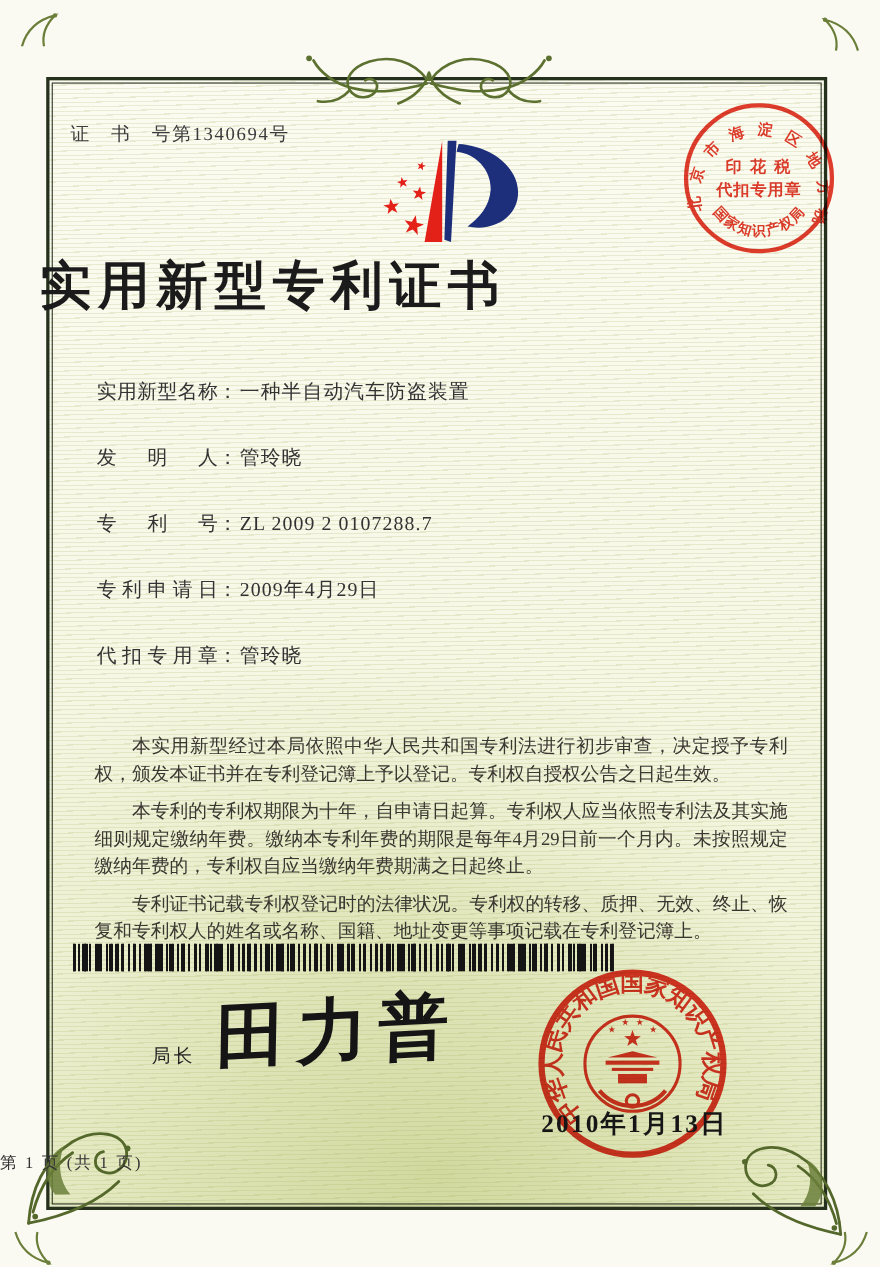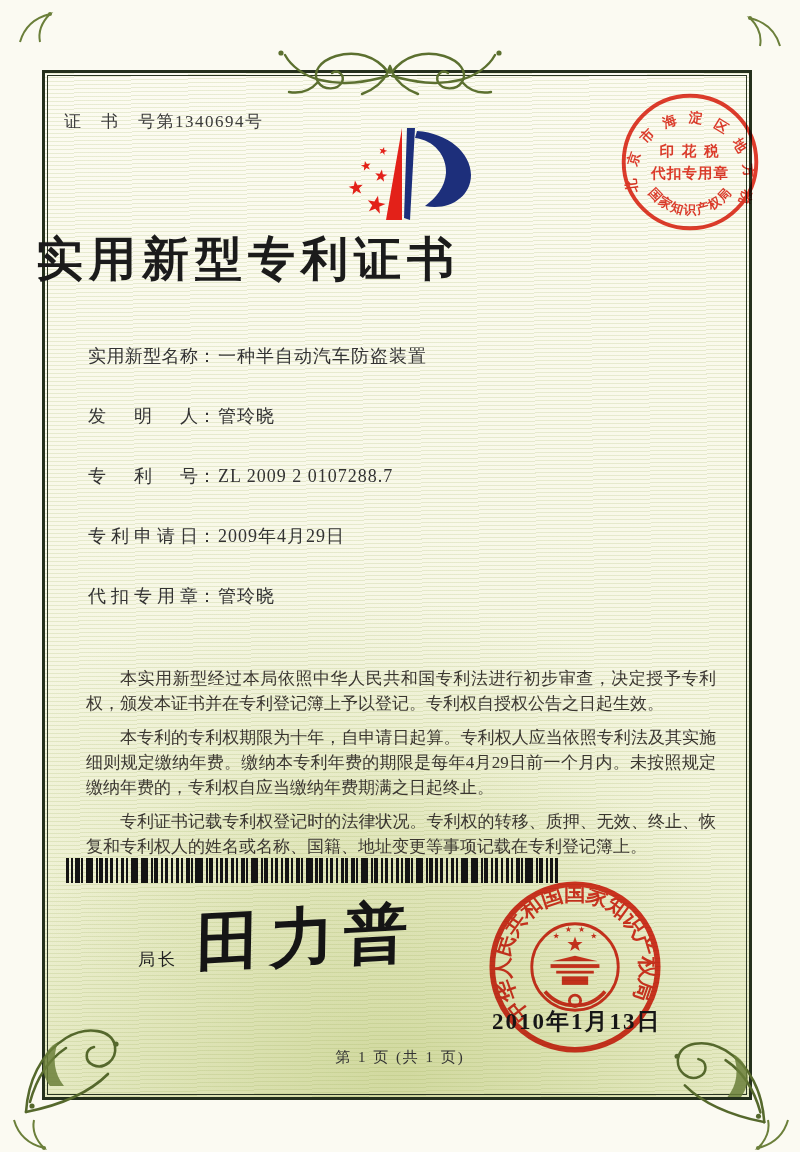--- a/index.html
+++ b/index.html
@@ -37,21 +37,21 @@
       repeating-linear-gradient(90deg,#141414 0 2px,rgba(0,0,0,0) 2px 5px),
       repeating-linear-gradient(90deg,#141414 0 3px,rgba(0,0,0,0) 3px 11px),
       repeating-linear-gradient(90deg,rgba(0,0,0,0) 0 9px,#141414 9px 12px,rgba(0,0,0,0) 12px 30px);
   }
   .sig-title{left:138px;top:948px;font-size:17px;letter-spacing:3px;color:#222;}
   .sig-name{left:196px;top:894px;font-size:64px;font-weight:bold;letter-spacing:10px;
             color:#151515;transform:rotate(-3deg) skewX(-4deg);
             font-family:"Liberation Serif","DejaVu Serif",serif;}
   .issue-date{left:492px;top:1006px;font-size:23px;font-weight:600;letter-spacing:2px;
               color:#161616;z-index:6;}
-  .page-footer{left:0;right:0;top:1048px;text-align:center;font-size:15px;
+  .page-footer{left:0;right:0;top:1048px;text-align:left;font-size:15px;
                letter-spacing:2px;color:#333;}
   .seal{mix-blend-mode:multiply;}
   svg{display:block;}
 </style>
 </head>
 <body>
 
 <div class="frame"></div>
 
 <svg class="abs" style="left:263px;top:42px;" width="254" height="62" viewBox="0 0 254 62">

